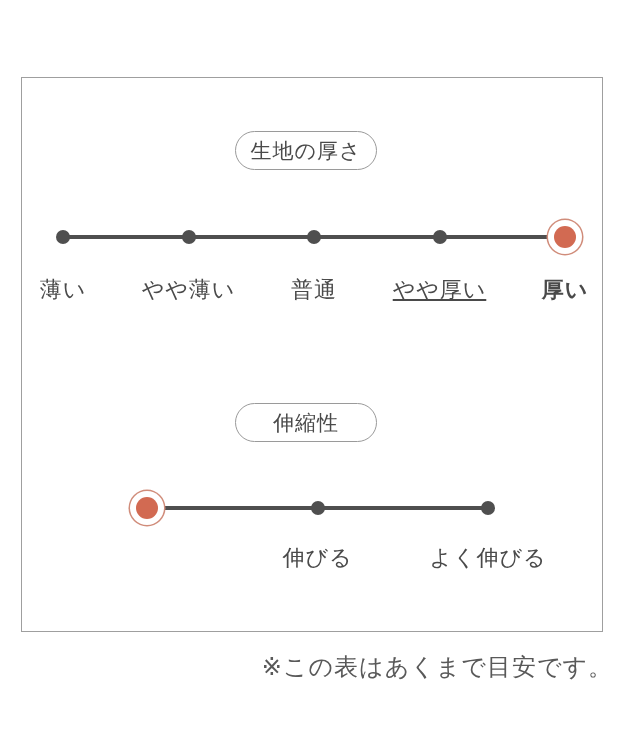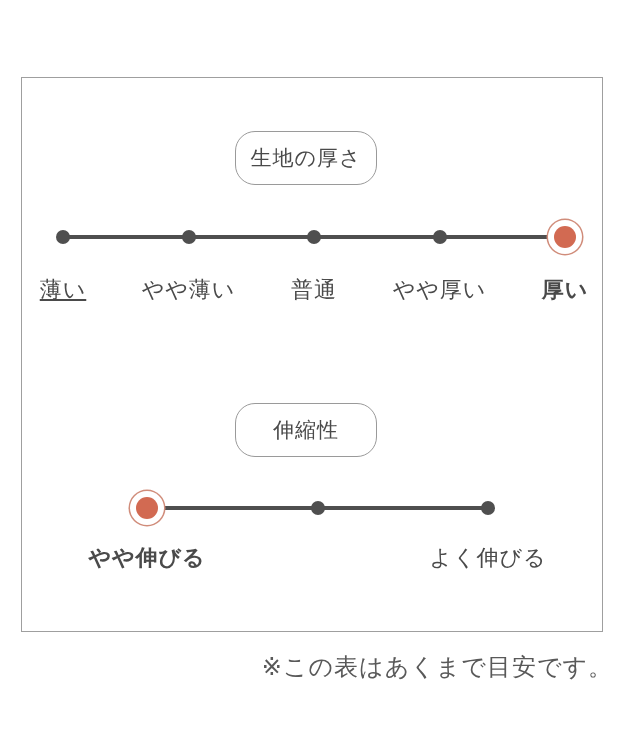--- a/index.html
+++ b/index.html
@@ -19,21 +19,21 @@
     width: 582px;
     height: 555px;
     border: 1px solid var(--box-border, #9f9f9f);
     box-sizing: border-box;
     background: #ffffff;
   }
   .title-badge {
     position: absolute;
     left: 235px;
     width: 142px;
-    height: 54px;
+    height: 39px;
     box-sizing: border-box;
     border: 1.5px solid var(--badge-border, #9a9a9a);
     border-radius: 20px;
     display: flex;
     align-items: center;
     justify-content: center;
     font-size: 21px;
     letter-spacing: 1px;
     color: var(--ink, #4a4a4a);
     background: #ffffff;
@@ -113,35 +113,35 @@
     <span>生地の厚さ</span>
   </div>
   <div class="track track-thickness scale-track">
       <span class="dot" style="left: 0%;"></span>
       <span class="dot" style="left: 25%;"></span>
       <span class="dot" style="left: 50%;"></span>
       <span class="dot" style="left: 75%;"></span>
       <span class="dot selected" style="left: 100%;"></span>
     </div>
   <div class="labels labels-thickness scale-labels">
-      <span class="scale-label" style="left: 0%; text-decoration: underline;">薄い</span>
+      <span class="scale-label" style="left: 0%;">薄い</span>
       <span class="scale-label" style="left: 25%; text-align: right;">やや薄い</span>
       <span class="scale-label" style="left: 50%;">普通</span>
-      <span class="scale-label" style="left: 75%;">やや厚い</span>
+      <span class="scale-label" style="left: 75%; text-decoration: underline;">やや厚い</span>
       <span class="scale-label selected" style="left: 100%;">厚い</span>
     </div>
 
   <div class="title-badge badge-stretch">
     <span>伸縮性</span>
   </div>
   <div class="track track-stretch scale-track">
       <span class="dot selected" style="left: 0%;"></span>
       <span class="dot" style="left: 50%;"></span>
       <span class="dot" style="left: 100%;"></span>
     </div>
   <div class="labels labels-stretch scale-labels">
-      <span class="scale-label selected" style="left: 0%;">やや伸びる</span>
+      <span class="scale-label" style="left: 50%;">伸びる</span>
       <span class="scale-label" style="left: 100%; text-align: center;">よく伸びる</span>
     </div>
 
   <div class="footnote">※この表はあくまで目安です。</div>
 
 </div>
 
 </body></html>

